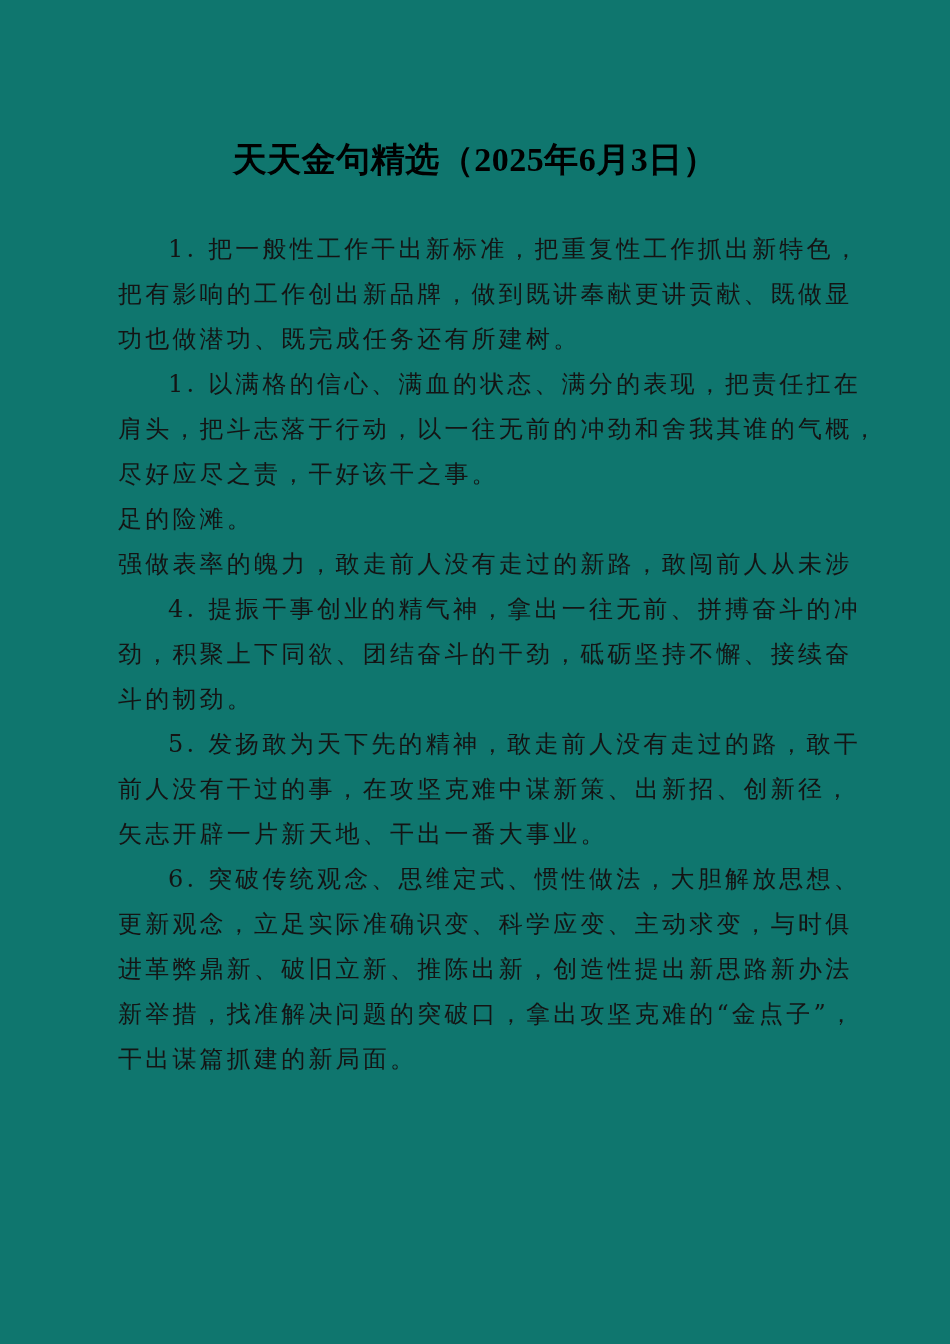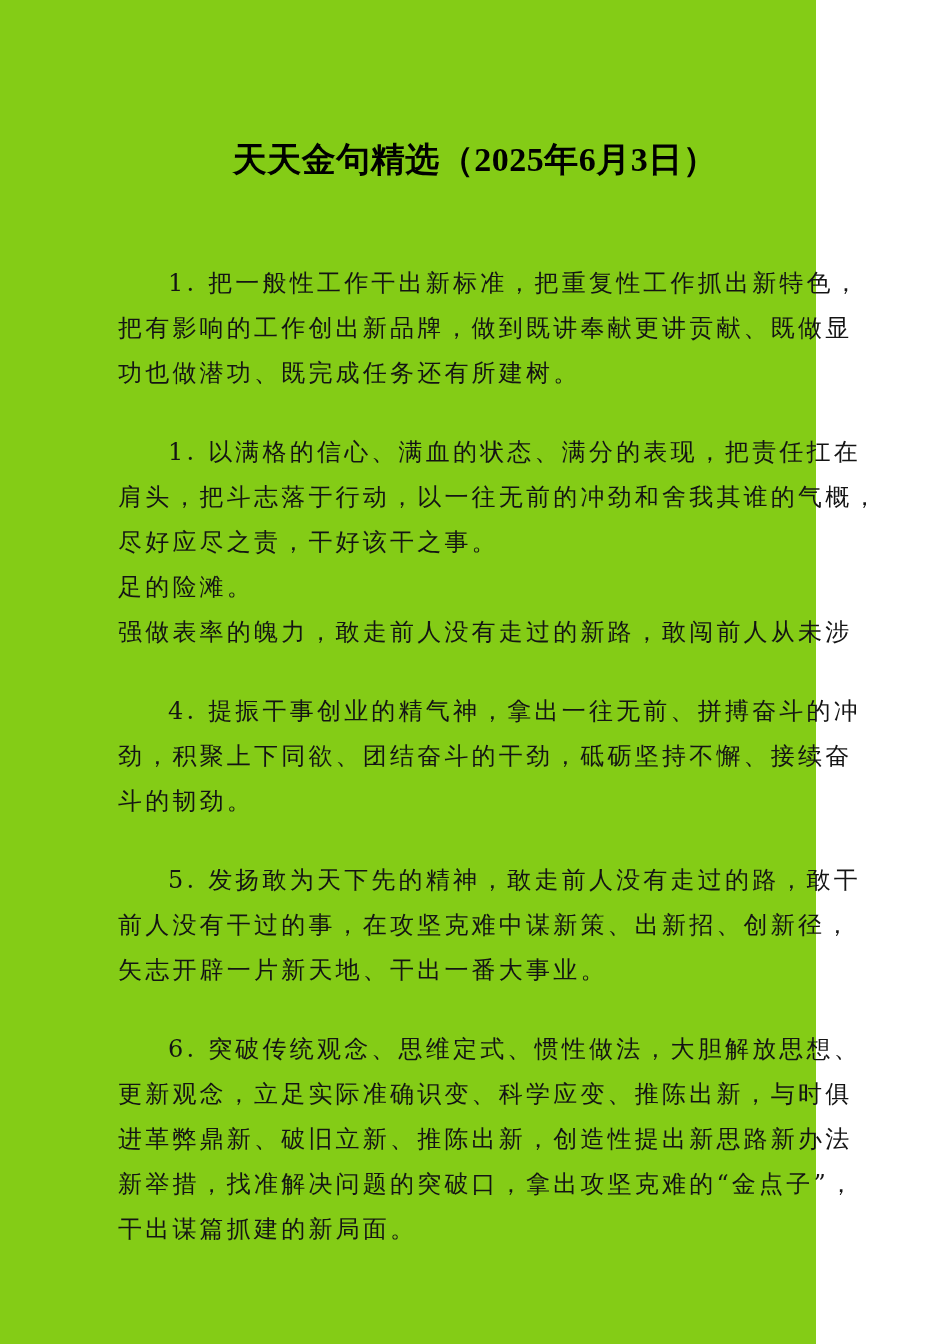--- a/index.html
+++ b/index.html
@@ -12,23 +12,23 @@
       height: 1344px;
       position: relative;
       overflow: hidden;
       font-family: "DejaVu Serif", "Liberation Serif", serif;
       color: #111111;
     }
     .page {
       position: absolute;
       left: 0;
       top: 0;
-      width: 816px;
+      width: 950px;
       height: 1344px;
-      background: #84cc16;
+      background: #0f766e;
     }
     .title {
       position: absolute;
       left: 0;
       top: 135px;
       width: 950px;
       text-align: center;
       font-family: "Liberation Serif", "DejaVu Serif", serif;
       font-weight: bold;
       font-size: 34px;
@@ -50,21 +50,20 @@
       letter-spacing: 3.2px;
       color: #141414;
       white-space: nowrap;
     }
     .line {
       display: block;
       height: 45px;
     }
     .line.first {
       padding-left: 50px;
-      margin-top: 34px;
     }
   </style>
 </head>
 <body>
 
 <div class="page">
   <div class="title">天天金句精选（2025年6月3日）</div>
 
   <div class="body">
 
@@ -92,20 +91,20 @@
     </p>
 
     <p class="para">
       <span class="line first">5. 发扬敢为天下先的精神，敢走前人没有走过的路，敢干</span>
       <span class="line">前人没有干过的事，在攻坚克难中谋新策、出新招、创新径，</span>
       <span class="line">矢志开辟一片新天地、干出一番大事业。</span>
     </p>
 
     <p class="para">
       <span class="line first">6. 突破传统观念、思维定式、惯性做法，大胆解放思想、</span>
-      <span class="line">更新观念，立足实际准确识变、科学应变、推陈出新，与时俱</span>
+      <span class="line">更新观念，立足实际准确识变、科学应变、主动求变，与时俱</span>
       <span class="line">进革弊鼎新、破旧立新、推陈出新，创造性提出新思路新办法</span>
       <span class="line">新举措，找准解决问题的突破口，拿出攻坚克难的“金点子”，</span>
       <span class="line">干出谋篇抓建的新局面。</span>
     </p>
 
   </div>
 </div>
 
 </body></html>

